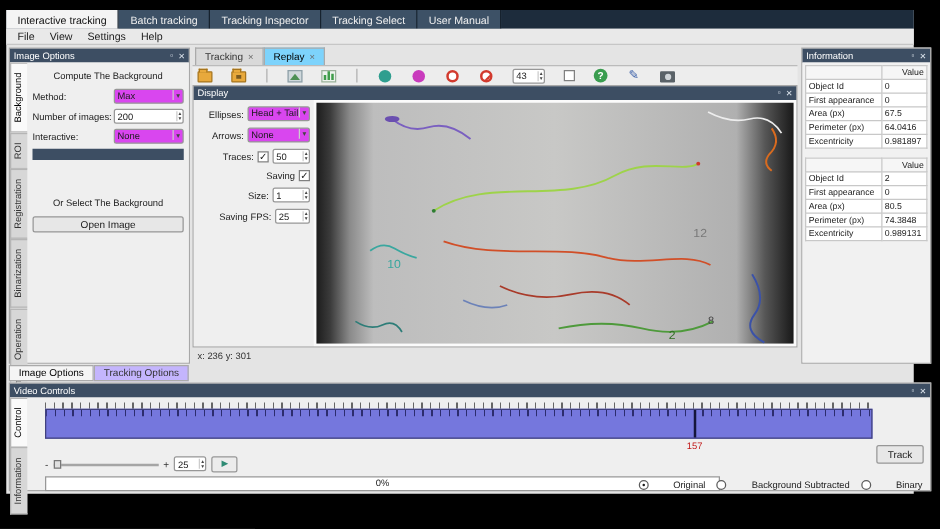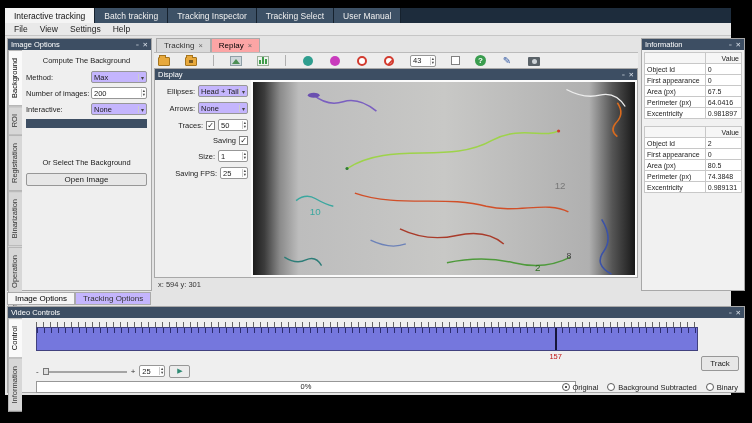--- a/index.html
+++ b/index.html
@@ -19,21 +19,21 @@
   .titlebar{height:11px;background:#3d4e63;color:#fff;font-size:7.5px;display:flex;align-items:center;justify-content:space-between;padding:0 3px}
   .tb-glyphs{display:flex;gap:4px;font-size:6.5px;color:#dfe6ee}
 
   
   .vtabs{position:absolute;left:0;top:11px;bottom:0;width:14px;background:#e2e2e2;display:flex;flex-direction:column}
   .vtab{writing-mode:vertical-rl;transform:rotate(180deg);font-size:7.5px;color:#333;padding:7px 1px;background:#d7d7d7;border:1px solid #b5b5b5;border-left:none;text-align:center}
   .vtab.active{background:#fafafa;color:#000}
 
   
   .btn{background:#e7e7e7;border:1px solid #979797;border-radius:2px;font-size:8px;text-align:center;color:#222;display:flex;align-items:center;justify-content:center}
-  .combo{background:#c4b5fd;border:1px solid #979797;border-radius:2px;height:12px;font-size:7.5px;display:flex;align-items:center;padding:0 2px}
+  .combo{background:#d946ef;border:1px solid #979797;border-radius:2px;height:12px;font-size:7.5px;display:flex;align-items:flex-start;padding:0 2px}
   .combo::after{content:"▾";font-size:6px;color:#444;margin-left:auto;padding-left:2px;border-left:1px solid #ccc}
   .spin{background:#fff;border:1px solid #979797;border-radius:2px;height:12px;font-size:7.5px;display:flex;align-items:center;padding-left:2px;position:relative}
   .spin::after{content:"▴\A▾";white-space:pre;font-size:4.5px;line-height:4px;color:#444;margin-left:auto;padding:0 1px;border-left:1px solid #ccc;text-align:center}
   .cb{width:9px;height:9px;background:#fff;border:1px solid #808080;font-size:8px;line-height:8px;text-align:center;color:#1c1c1c;flex:0 0 auto}
   .radio{width:8px;height:8px;border:1px solid #5c5c5c;border-radius:50%;background:#fff;position:relative;flex:0 0 auto}
   .radio.on::after{content:"";position:absolute;inset:2px;background:#1a1a1a;border-radius:50%}
 
   
   .left-dock{left:2px;top:30px;width:145px;height:253px}
   .dock-content{position:absolute;left:14px;top:11px;right:0;bottom:0;background:#efefef;padding:4px 4px}
@@ -41,21 +41,21 @@
   .dc-row{display:flex;align-items:center;justify-content:space-between;margin-bottom:4px}
   .dc-row .lbl{font-size:7.5px;color:#222}
   .dc-row .w{width:56px}
   .fullbtn{height:13px;margin:3px 0}
   .darkbar{height:9px;background:#3d4e63;margin:2px 0}
 
   
   .center{position:absolute;left:149px;top:30px;width:484px;height:253px}
   .ctabs{position:absolute;left:2px;top:0;height:14px;display:flex;align-items:flex-end}
   .ctab{height:14px;display:flex;align-items:center;gap:4px;padding:0 7px;font-size:8px;background:#d9d9d9;border:1px solid #aaa;border-bottom:none;color:#333}
-  .ctab.active{background:#fca5a5;color:#000}
+  .ctab.active{background:#7dd3fc;color:#000}
   .ctab .x{font-size:7.5px;color:#666}
   .toolbar{position:absolute;left:0;top:14px;right:0;height:16px;background:#ededed;border-top:1px solid #bbb;display:flex;align-items:center;gap:15px;padding:0 4px}
   .tsep{width:1px;height:11px;background:#b0b0b0;margin:0 1px}
   .ic{width:12px;height:12px;display:flex;align-items:center;justify-content:center;flex:0 0 auto}
   .folder{width:12px;height:9px;background:#e8a93c;border:1px solid #a5741d;border-radius:1px;position:relative;margin-top:2px}
   .folder::before{content:"";position:absolute;left:0;top:-3px;width:5px;height:2px;background:#e8a93c;border:1px solid #a5741d;border-bottom:none}
   .film{position:absolute;inset:2px 3px;background:#7a5a20}
   .imgic{width:12px;height:10px;background:#cfd8dc;border:1px solid #8fa0a8;position:relative}
   .imgic::after{content:"";position:absolute;left:1px;bottom:1px;border-left:4px solid transparent;border-right:4px solid transparent;border-bottom:5px solid #4c8f55}
   .chartic{width:12px;height:10px;background:#eef3ee;border:1px solid #9ab09a;display:flex;align-items:flex-end;gap:1px;padding:1px}
@@ -103,21 +103,21 @@
   .framelabel span{position:absolute;left:78.5%;transform:translateX(-50%);color:#c01616;font-size:7.5px}
   .trackbtn{position:absolute;right:5px;top:38px;width:38px;height:15px}
   .vrow2{position:absolute;left:14px;top:46px;height:14px;display:flex;align-items:center;gap:4px}
   .hslider{width:84px;height:9px;position:relative}
   .hslider .track{position:absolute;left:0;right:0;top:4px;height:2px;background:#a5a5a5}
   .hslider .handle{position:absolute;left:0;top:1px;width:6px;height:7px;background:#e0e0e0;border:1px solid #777}
   .tinytext{font-size:8px;color:#333}
   .play{width:21px;height:13px;border:1px solid #979797;background:#ececec;display:flex;align-items:center;justify-content:center;font-size:7px;color:#2e8b74;border-radius:2px}
   .progress{position:absolute;left:14px;top:63px;width:540px;height:12px;border:1px solid #979797;background:#fff;text-align:center;font-size:7.5px;line-height:10px;color:#222}
   .radios{position:absolute;right:6px;top:63px;height:12px;display:flex;align-items:center;gap:9px}
-  .radioitem{display:flex;align-items:flex-start;gap:3px;font-size:7.5px;color:#222}
+  .radioitem{display:flex;align-items:flex-end;gap:20px;font-size:7.5px;color:#222}
 </style>
 </head>
 <body>
 
 <div class="app">
 
   <div class="toptabs">
     <div class="ttab active">Interactive tracking</div>
     <div class="ttab">Batch tracking</div>
     <div class="ttab">Tracking Inspector</div>
@@ -307,21 +307,21 @@
           <path d="M32,186 q12,8 22,3 t16,6" fill="none" stroke="#2d7d78" stroke-width="1.4"></path>
           <path d="M120,168 q20,10 36,4" fill="none" stroke="#6c82b8" stroke-width="1.4"></path>
           <text x="58" y="141" font-size="10" fill="#3aa79f">10</text>
           <text x="308" y="114" font-size="10" fill="#787878">12</text>
           <text x="288" y="201" font-size="10" fill="#2f6e22">2</text>
           <text x="320" y="188" font-size="9" fill="#444">8</text>
         </svg>
       </div>
     </div>
 
-    <div class="coords">x: 594 y: 301</div>
+    <div class="coords">x: 236 y: 301</div>
   </div>
 
   <div class="panel info-panel">
     <div class="titlebar">
       <span>Information</span>
       <span class="tb-glyphs">
         <span>▫</span>
         <span>✕</span>
       </span>
     </div>

